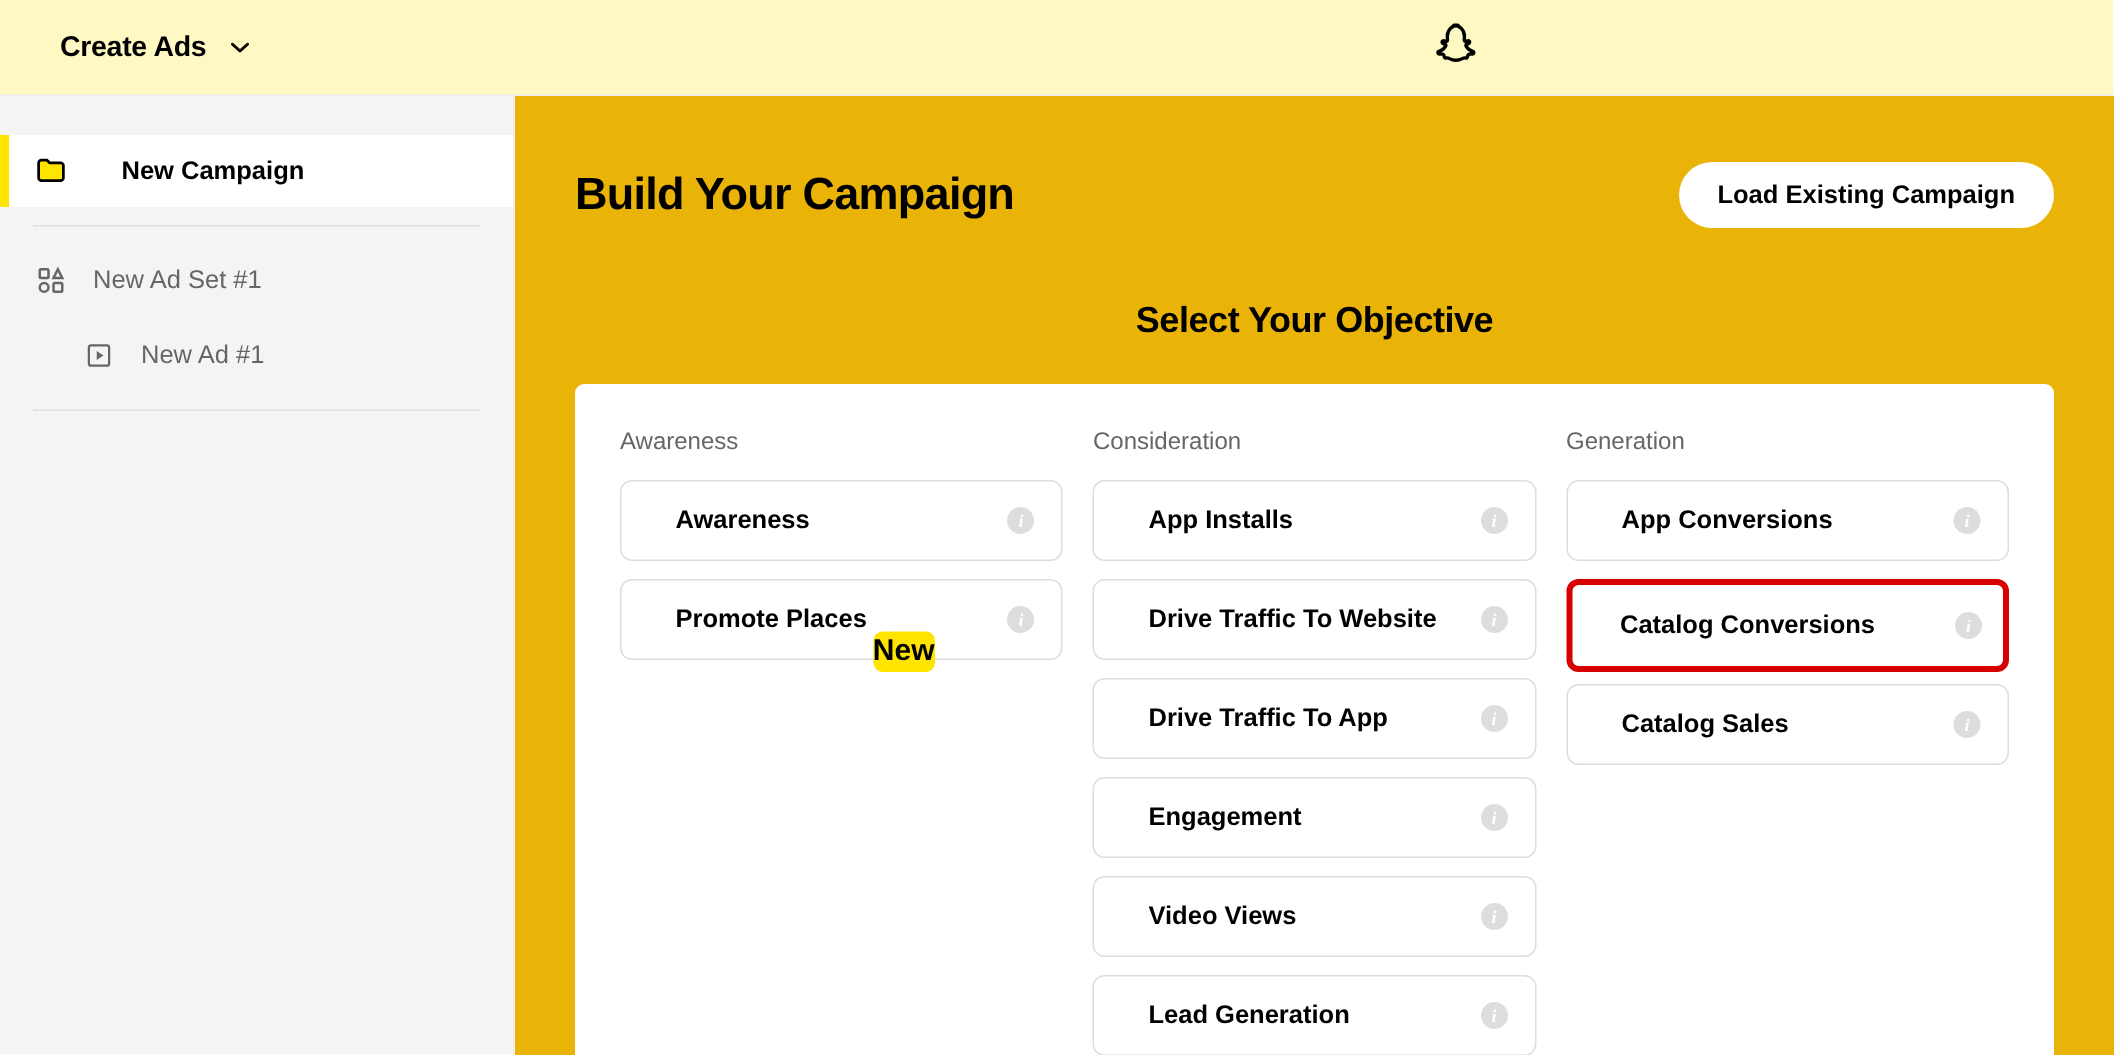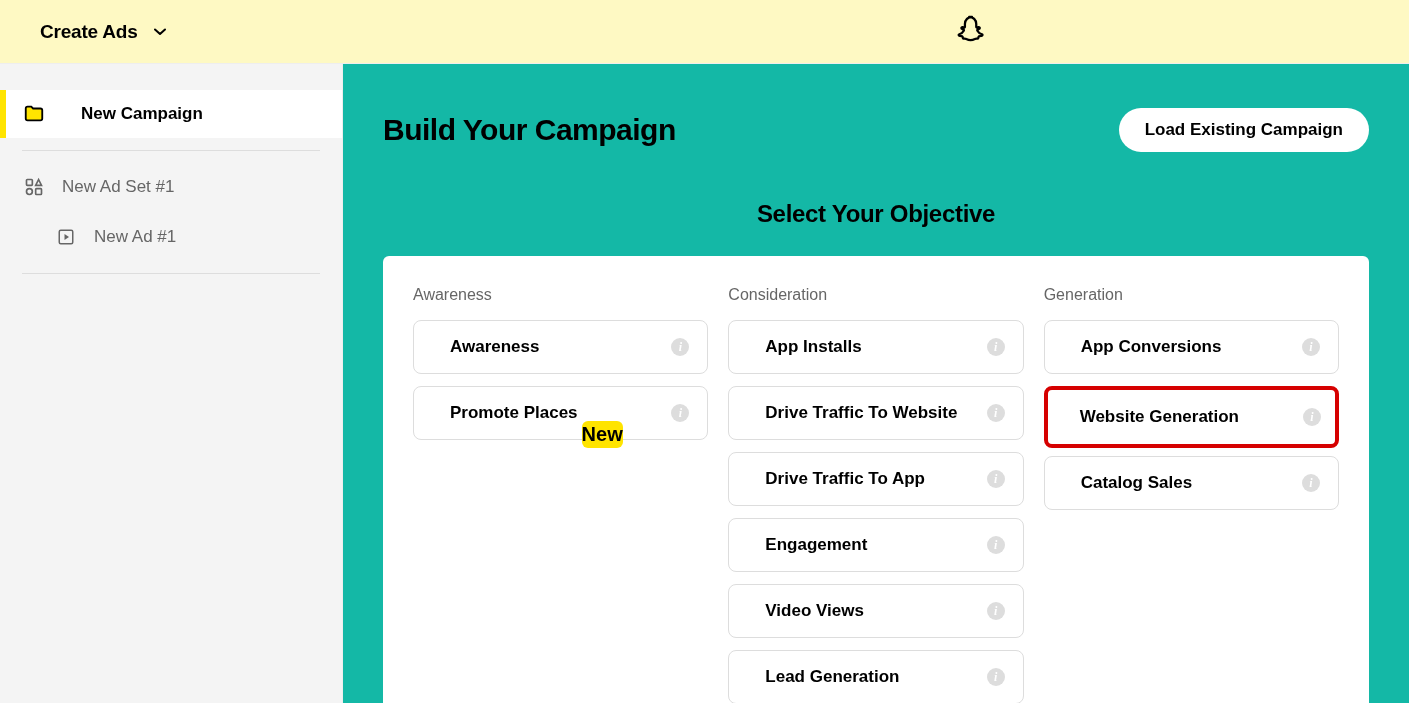--- a/index.html
+++ b/index.html
@@ -81,21 +81,21 @@
   }
   .side-item.dim { color: #666; }
   .side-sub { padding-left: 32px; }
   .side-divider {
     height: 1px;
     background: #ddd;
     margin: 12px 22px;
   }
   .main {
     flex: 1;
-    background: #14b8a6;
+    background: #eab308;
     padding: 44px 40px 40px 40px;
     overflow: auto;
   }
   .main-header {
     display: flex;
     justify-content: space-between;
     align-items: center;
     margin-bottom: 48px;
   }
   .main-title {
@@ -292,21 +292,21 @@
       </div>
 
       <div class="col">
         <div class="col-title">Generation</div>
 
         <div class="obj-card">
           <span>App Conversions</span>
           <span class="info-icon">i</span>
         </div>
         <div class="obj-card highlight">
-          <span>Website Generation</span>
+          <span>Catalog Conversions</span>
           <span class="info-icon">i</span>
         </div>
         <div class="obj-card">
           <span>Catalog Sales</span>
           <span class="info-icon">i</span>
         </div>
       </div>
     </div>
   </main>
 </div>

